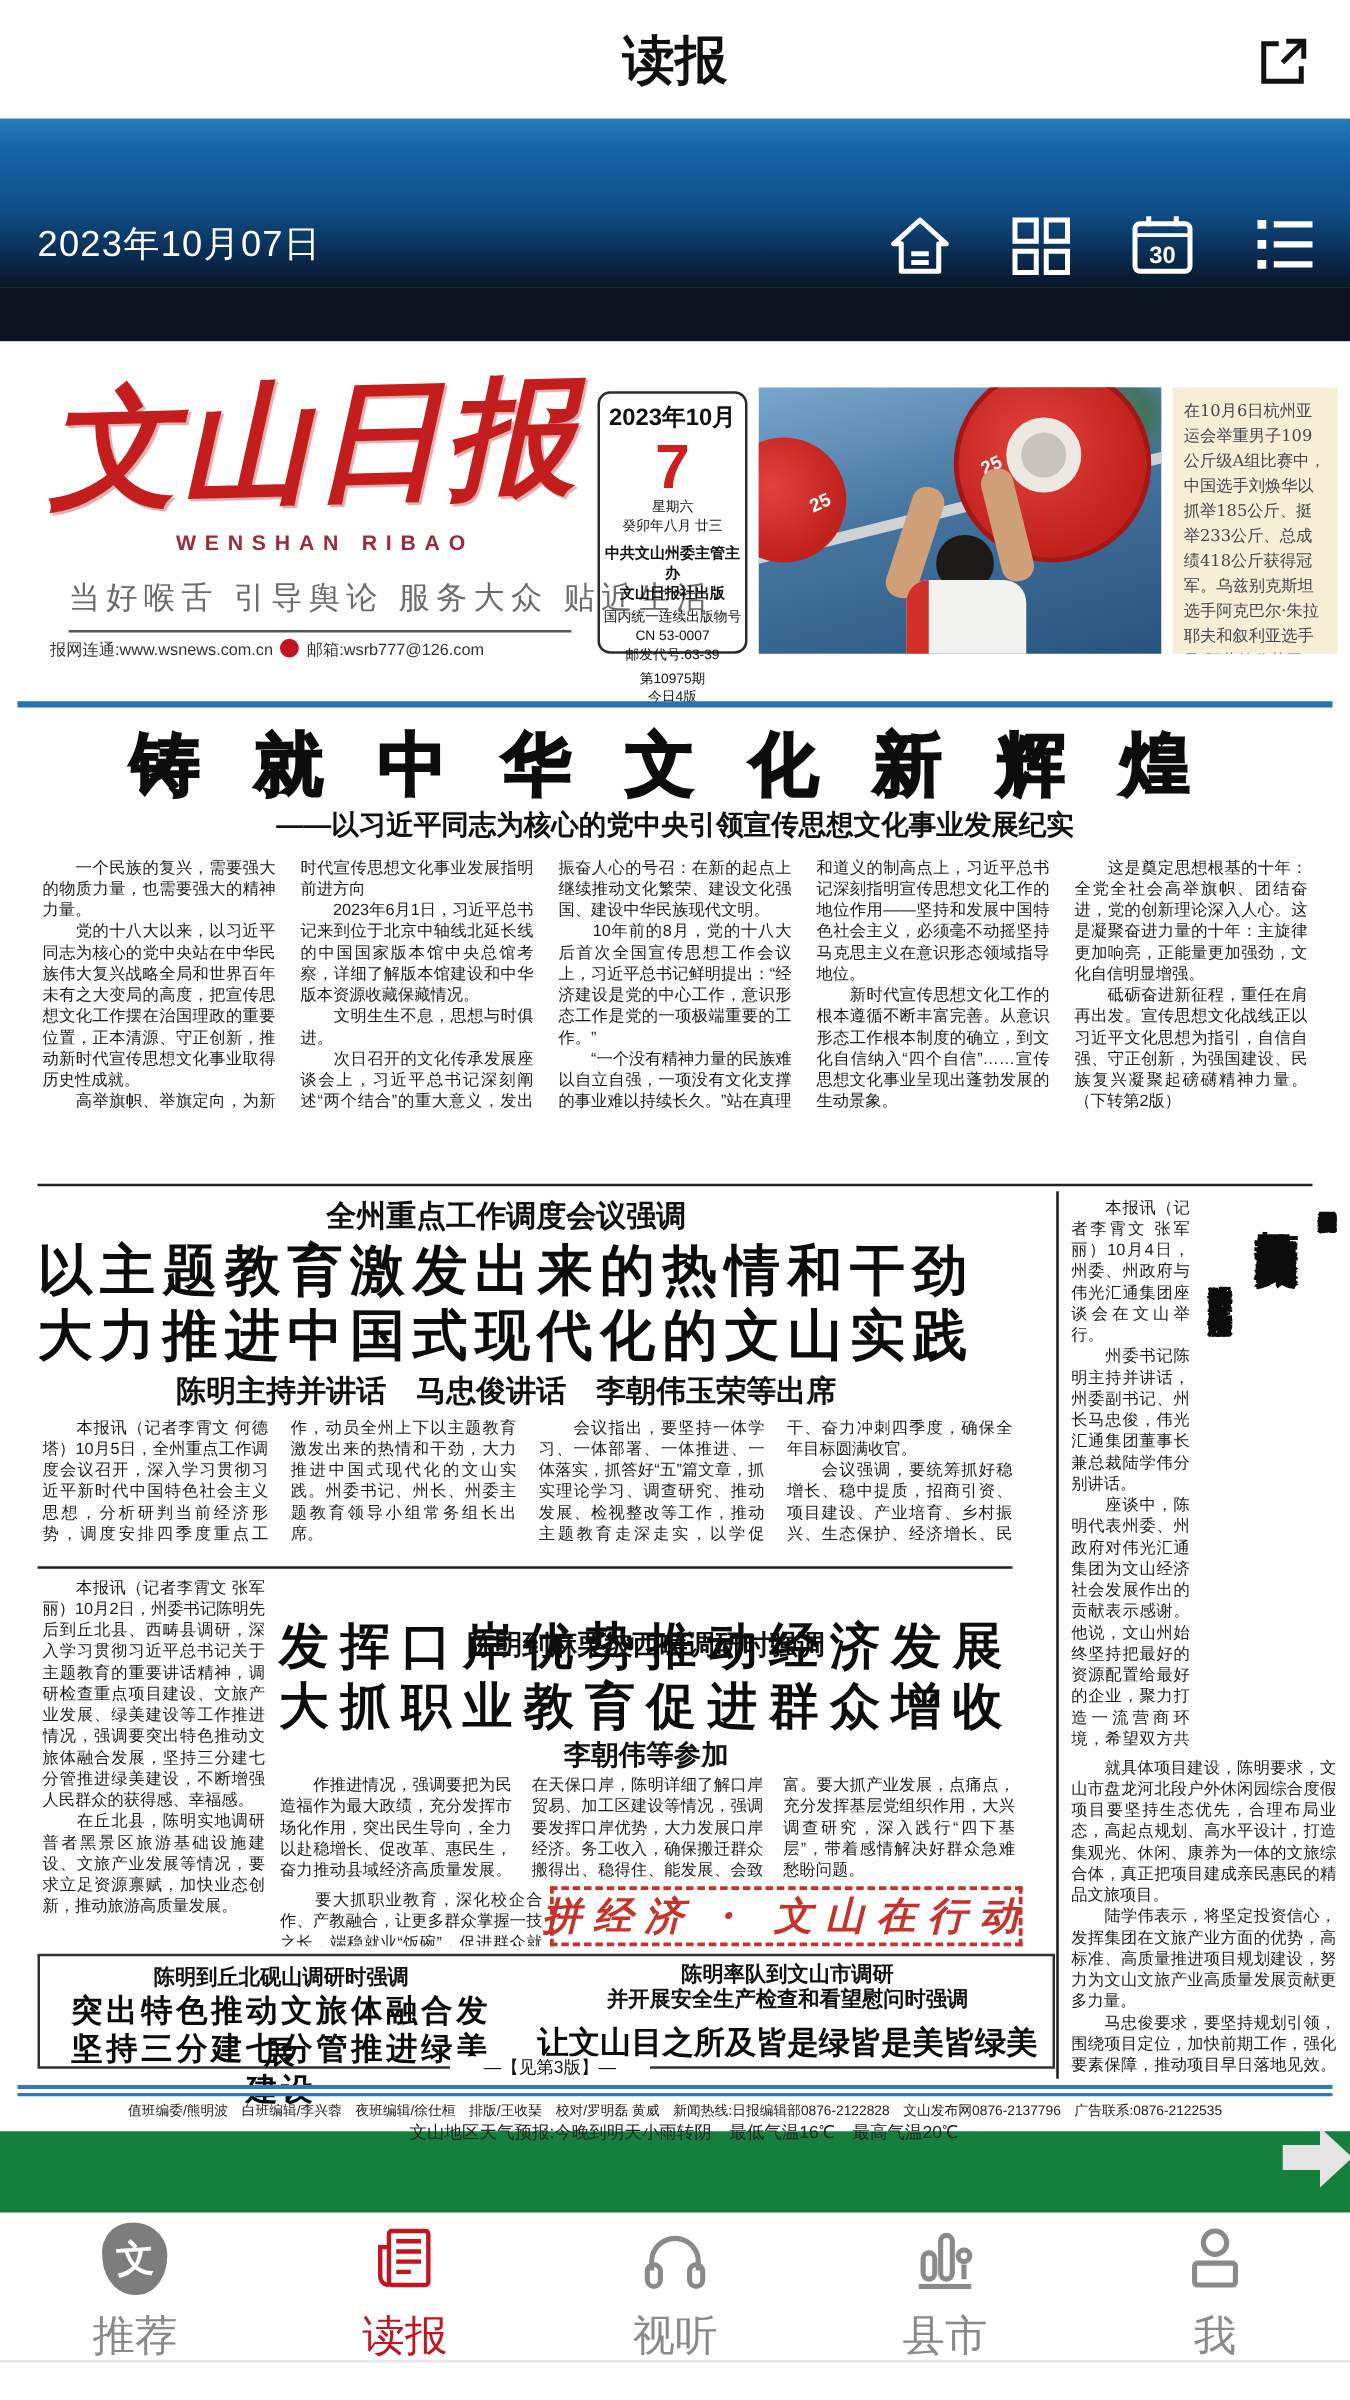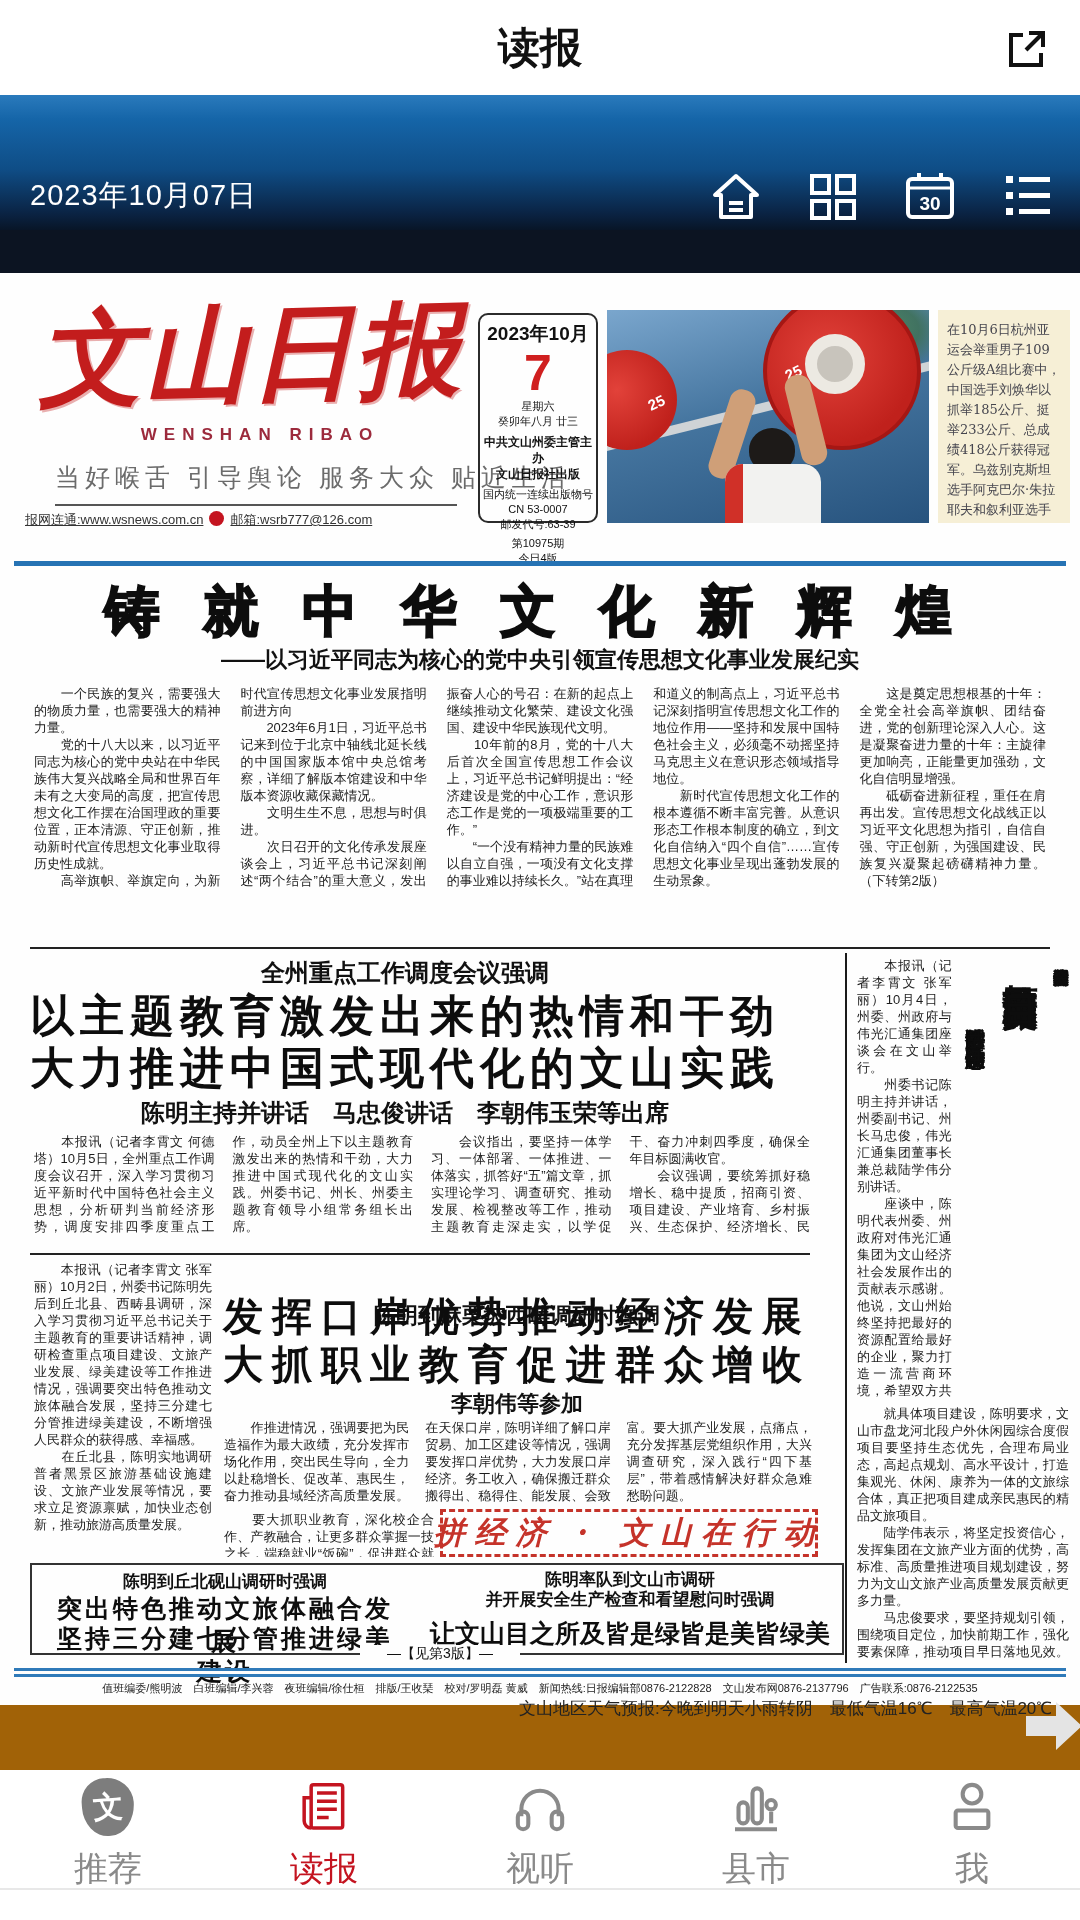--- a/index.html
+++ b/index.html
@@ -1,16 +1,16 @@
 <!DOCTYPE html>
 <html><head>
 <meta charset="utf-8">
 <style>
   html,body{margin:0;padding:0;background:#fff;}
-  #app{position:relative;width:1080px;height:1920px;overflow:hidden;background:#a16207;
+  #app{position:relative;width:1080px;height:1920px;overflow:hidden;background:#15803d;
        font-family:"Liberation Sans",sans-serif;-webkit-font-smoothing:antialiased;}
   .abs{position:absolute;}
 
   
   #hdr{left:0;top:0;width:1080px;height:95px;background:#fff;}
   #hdr-title{left:0;top:0;width:1080px;height:95px;line-height:95px;text-align:center;
              font-size:42px;font-weight:bold;color:#111;}
   #share-btn{right:28px;top:24px;width:50px;height:50px;}
 
   
@@ -26,21 +26,21 @@
 
   
   #masthead{left:38px;top:22px;width:430px;height:130px;color:#c31d1d;
     font-family:"DejaVu Serif",serif;font-weight:bold;font-style:italic;
     font-size:104px;line-height:118px;letter-spacing:2px;transform:rotate(-1.5deg);
     text-shadow:2px 2px 0 rgba(195,29,29,.35);white-space:nowrap;}
   #masthead-py{left:130px;top:152px;width:260px;text-align:center;color:#9c2a3c;
     font-size:17px;letter-spacing:7px;font-weight:bold;}
   #slogan{left:55px;top:188px;width:402px;color:#6b6b6b;font-size:25px;letter-spacing:5px;
     border-bottom:2px solid #555;padding-bottom:10px;white-space:nowrap;}
-  #contact{left:25px;top:238px;width:430px;font-size:13px;color:#333;white-space:nowrap;text-decoration:underline;}
+  #contact{left:40px;top:238px;width:430px;font-size:13px;color:#333;white-space:nowrap;}
   #contact .reddot{display:inline-block;width:15px;height:15px;border-radius:50%;
     background:#c41420;vertical-align:-2px;margin:0 6px;}
 
   
   #datebox{left:478px;top:40px;width:120px;height:210px;border:2px solid #2b2b2b;border-radius:10px;
     text-align:center;color:#111;padding-top:6px;box-sizing:border-box;}
   #datebox .ym{font-size:19px;font-weight:bold;}
   #datebox .day{font-size:50px;line-height:52px;font-weight:bold;color:#d01f1f;}
   #datebox .sm{font-size:11px;line-height:15px;}
   #datebox .pub{font-size:12px;line-height:16px;font-weight:bold;margin-top:5px;}
@@ -128,21 +128,21 @@
   .vtext{writing-mode:vertical-rl;text-orientation:upright;color:#0d0d0d;}
   #rcol-byline{width:40px;height:440px;font-size:20px;font-weight:bold;padding-top:56px;box-sizing:border-box;}
   #rcol-h{width:50px;height:444px;font-size:35px;font-weight:900;letter-spacing:1px;margin-left:6px;}
   #rcol-kicker{width:24px;height:444px;font-size:15.5px;font-weight:bold;margin-left:5px;}
   #rcol-body-bot{position:absolute;left:10px;top:452px;width:212px;height:256px;font-size:13px;line-height:17px;}
 
   
   #bluerule2{left:14px;top:1395px;width:1052px;height:9px;
     background:linear-gradient(180deg,#2f7ab9 0 3px,#fefefe 3px 6px,#2f7ab9 6px 9px);}
   #pf1{left:20px;top:1408px;width:1040px;text-align:center;font-size:11px;color:#222;white-space:nowrap;}
-  #pf2{left:12px;top:1424px;width:1040px;text-align:right;font-size:17px;color:#222;}
+  #pf2{left:27px;top:1424px;width:1040px;text-align:center;font-size:14px;color:#222;}
 
   
   #pager-arrow{right:-4px;top:1700px;width:58px;height:52px;}
 
   
   #tabbar{left:0;top:1770px;width:1080px;height:150px;background:#fff;}
   .tab{position:absolute;top:0;width:216px;height:118px;text-align:center;}
   .tab .ticon{height:62px;margin-top:6px;display:flex;align-items:center;justify-content:center;}
   .tab .tlabel{font-size:34px;color:#8a8a8a;margin-top:8px;}
   .tab.active .tlabel{color:#c41420;}

